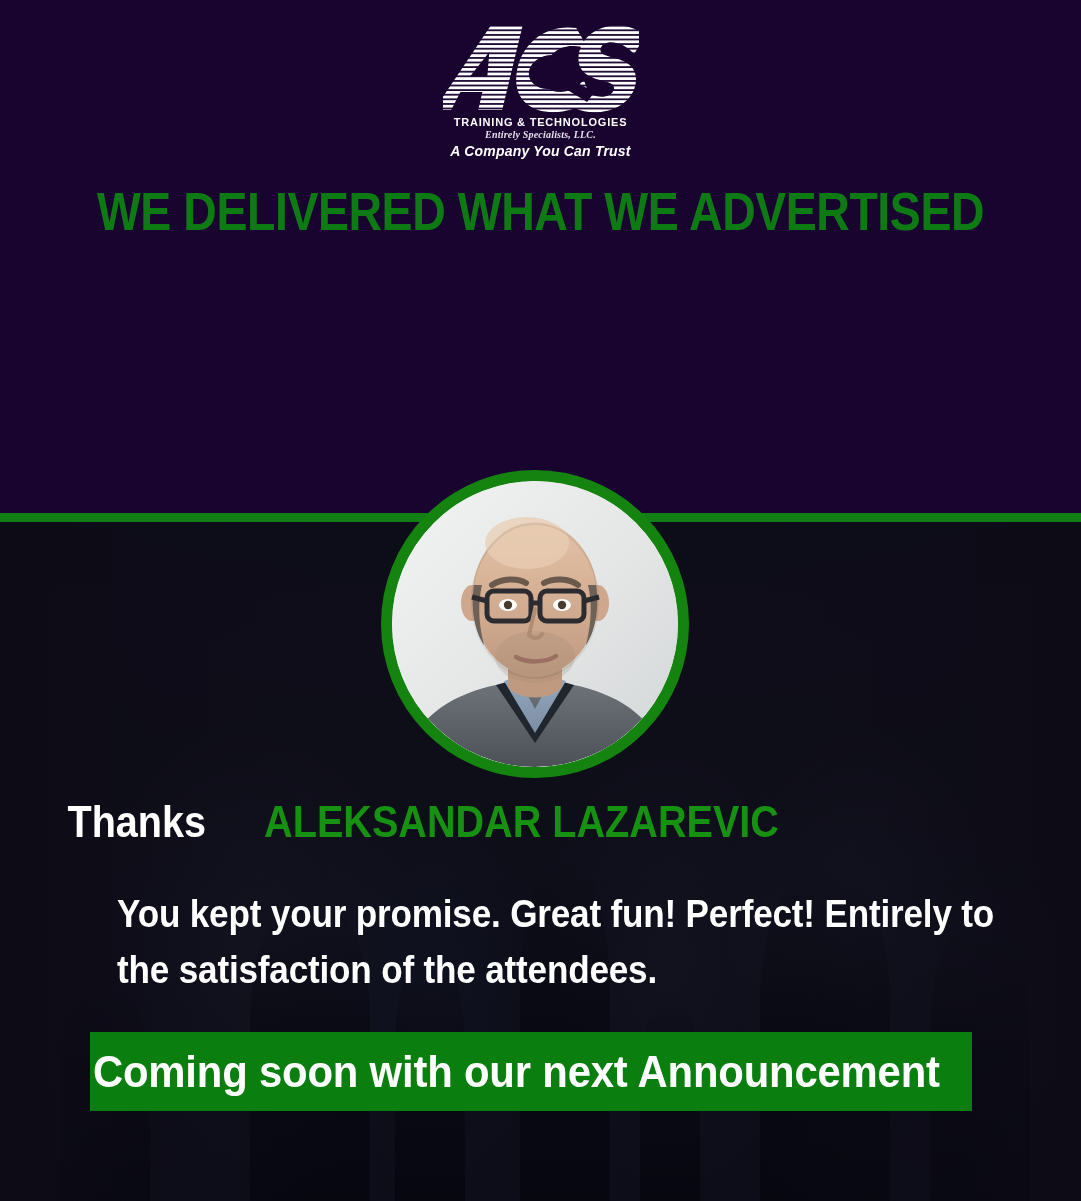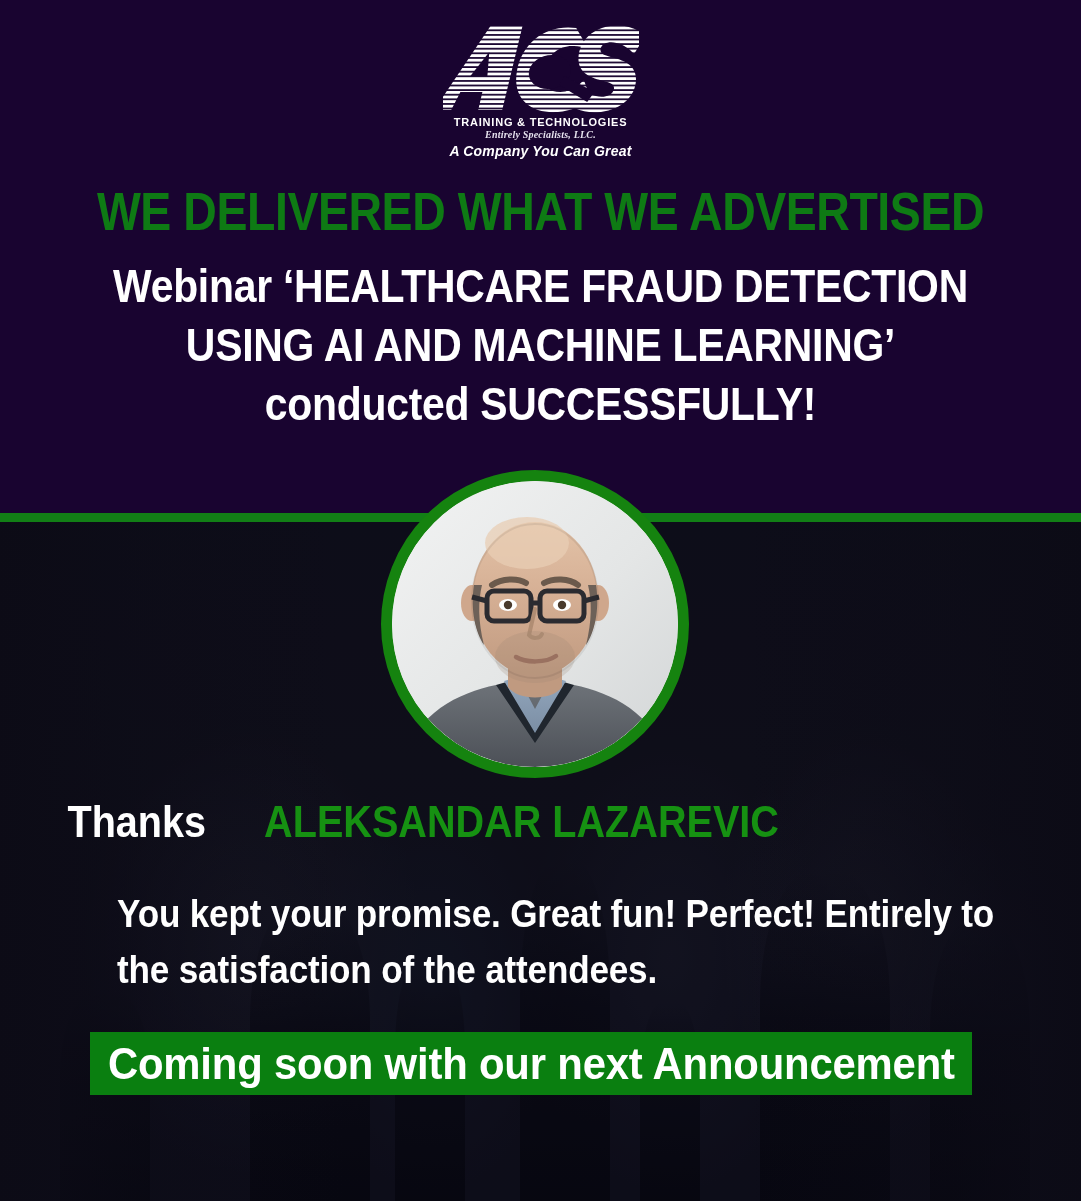--- a/index.html
+++ b/index.html
@@ -217,25 +217,25 @@
     transform: scaleX(0.9);
     white-space: nowrap;
   }
 
   
   .cta-banner {
     position: absolute;
     left: 90px;
     top: 1032px;
     width: 882px;
-    height: 63px;
+    height: 79px;
     background: #0a7f10;
     display: flex;
     align-items: center;
-    justify-content: center;
+    justify-content: flex-end;
   }
   .cta-text {
     color: #ffffff;
     font-family: "Liberation Sans Narrow", "Liberation Sans", sans-serif;
     font-weight: bold;
     font-size: 45px;
     letter-spacing: -0.2px;
     transform: scaleX(0.93);
     white-space: nowrap;
   }
@@ -276,30 +276,25 @@
         <rect x="-20" y="0" width="230" height="92" fill="url(#stripes)" clip-path="url(#acsclip)"></rect>
       </g>
 
       <g transform="skewX(-7) translate(8,0)">
         <ellipse cx="105" cy="50" rx="21" ry="17" fill="#190430"></ellipse>
         <path d="M120 54 L152 70 L146 80 L116 63 Z" fill="#190430"></path>
       </g>
     </svg>
     <div class="logo-line-1">TRAINING &amp; TECHNOLOGIES</div>
     <div class="logo-line-2">Entirely Specialists, LLC.</div>
-    <div class="logo-line-3">A Company You Can Great</div>
+    <div class="logo-line-3">A Company You Can Trust</div>
   </div>
 
   <div class="headline">WE DELIVERED WHAT WE ADVERTISED</div>
 
-  <div class="subhead">
-    <span class="l">Webinar ‘HEALTHCARE FRAUD DETECTION</span>
-    <span class="l">USING AI AND MACHINE LEARNING’</span>
-    <span class="l">conducted SUCCESSFULLY!</span>
-  </div>
 
   <div class="green-divider"></div>
 
   <div class="bottom-panel">
     <div class="silhouette sil-7"></div>
     <div class="silhouette sil-1"></div>
     <div class="silhouette sil-2"></div>
     <div class="silhouette sil-3"></div>
     <div class="silhouette sil-4"></div>
     <div class="silhouette sil-5"></div>

